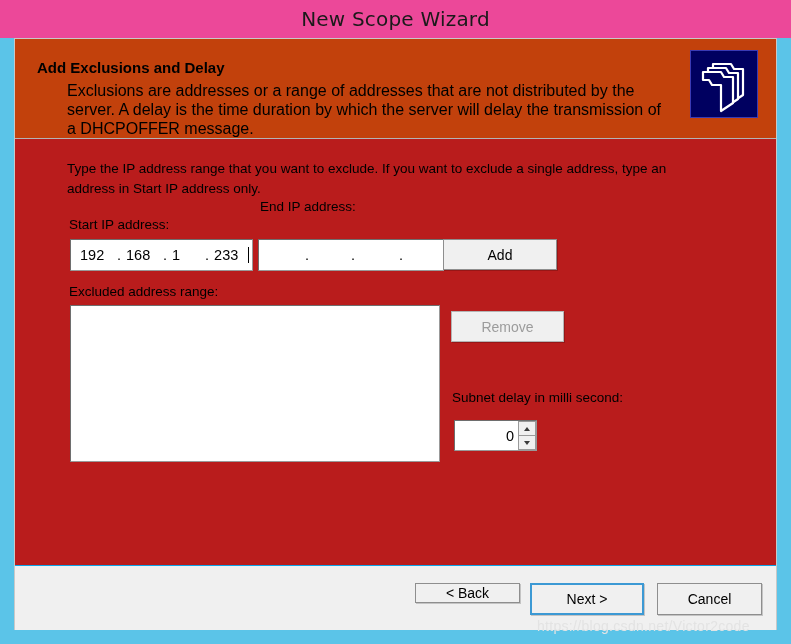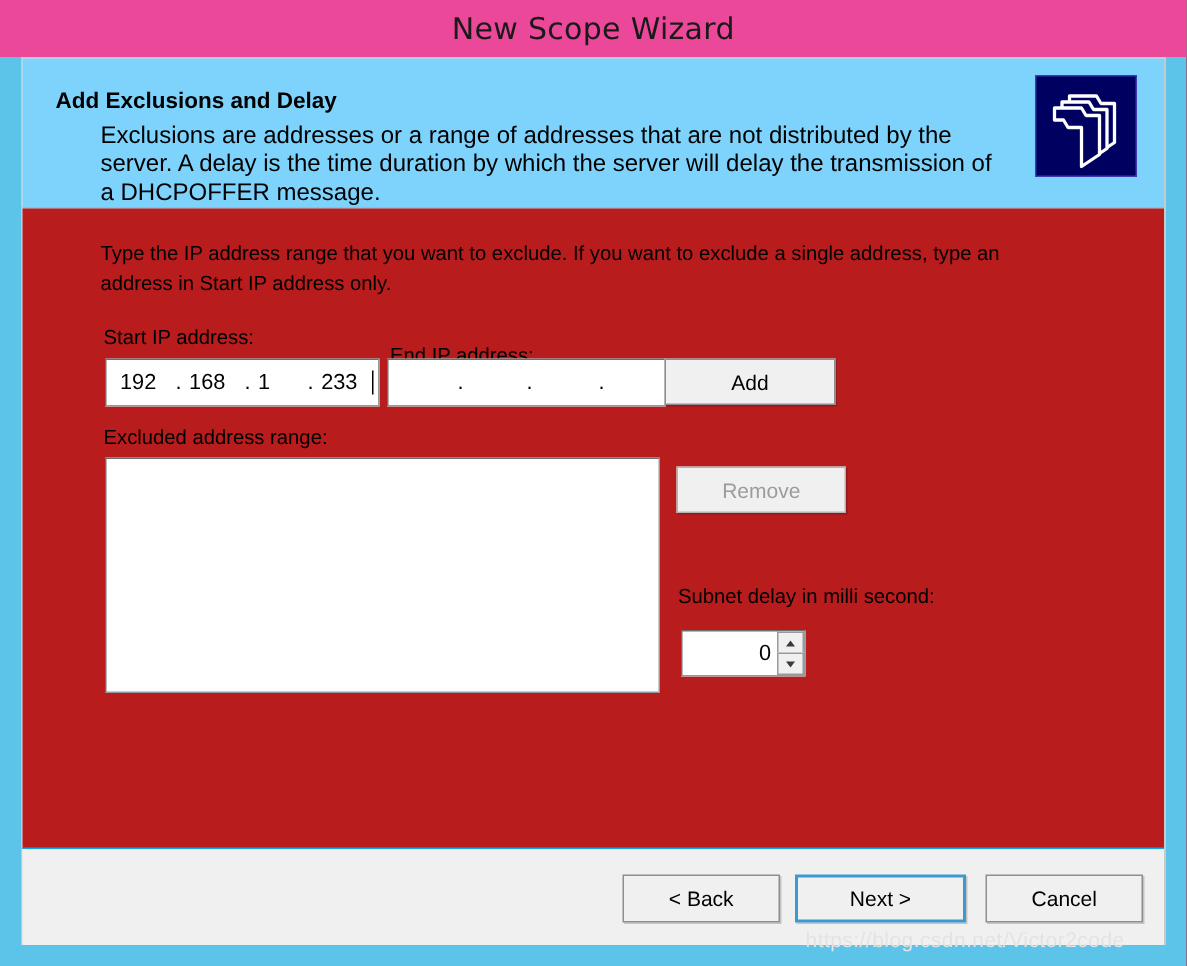--- a/index.html
+++ b/index.html
@@ -42,21 +42,21 @@
     height: 592px;
     background: #f0f0f0;
     border: 1px solid #c8c8c8;
     box-sizing: border-box;
   }
 
   
   .header {
     position: relative;
     height: 100px;
-    background: #7dd3fc;
+    background: #c2410c;
     box-sizing: border-box;
     border-bottom: 1px solid #b4b4b4;
   }
   .header-title {
     position: absolute;
     left: 22px;
     top: 20px;
     font-size: 15px;
     font-weight: bold;
     color: #000;
@@ -274,21 +274,21 @@
       <span class="ip-oct" style="width:32px;">192</span>
       <span class="ip-dot">.</span>
       <span class="ip-oct" style="width:32px;">168</span>
       <span class="ip-dot">.</span>
       <span class="ip-oct" style="width:22px;">1</span>
       <span class="ip-dot" style="padding-left:10px;">.</span>
       <span class="ip-oct" style="width:32px;">233</span>
       <span class="caret"></span>
     </div>
 
-    <div class="field-label" style="left:245px; top:90px;text-align:center;">End IP address:</div>
+    <div class="field-label" style="left:245px; top:60px;text-align:center;">End IP address:</div>
     <div class="ipbox" id="end-ip-box" style="left:243px; top:100px; width:186px; height:32px; padding-left:8px;">
       <span class="ip-oct" style="width:32px;"></span>
       <span class="ip-dot">.</span>
       <span class="ip-oct" style="width:32px;"></span>
       <span class="ip-dot">.</span>
       <span class="ip-oct" style="width:28px;"></span>
       <span class="ip-dot" style="padding-left:10px;">.</span>
       <span class="ip-oct" style="width:32px;"></span>
     </div>
 
@@ -308,20 +308,20 @@
         </div>
         <div class="spin-btn">
           <span class="arrow-down"></span>
         </div>
       </div>
     </div>
 
   </div>
 
   <div class="footer">
-    <div class="btn" style="left:400px; top:17px; width:105px; height:32px;">&lt; Back</div>
+    <div class="btn" style="left:400px; top:17px; width:105px; height:20px;">&lt; Back</div>
     <div class="btn default" style="left:515px; top:17px; width:114px; height:32px;">Next &gt;</div>
     <div class="btn" style="left:642px; top:17px; width:105px; height:32px;">Cancel</div>
   </div>
 
 </div>
 
 <div class="watermark">https://blog.csdn.net/Victor2code</div>
 
 </body></html>

